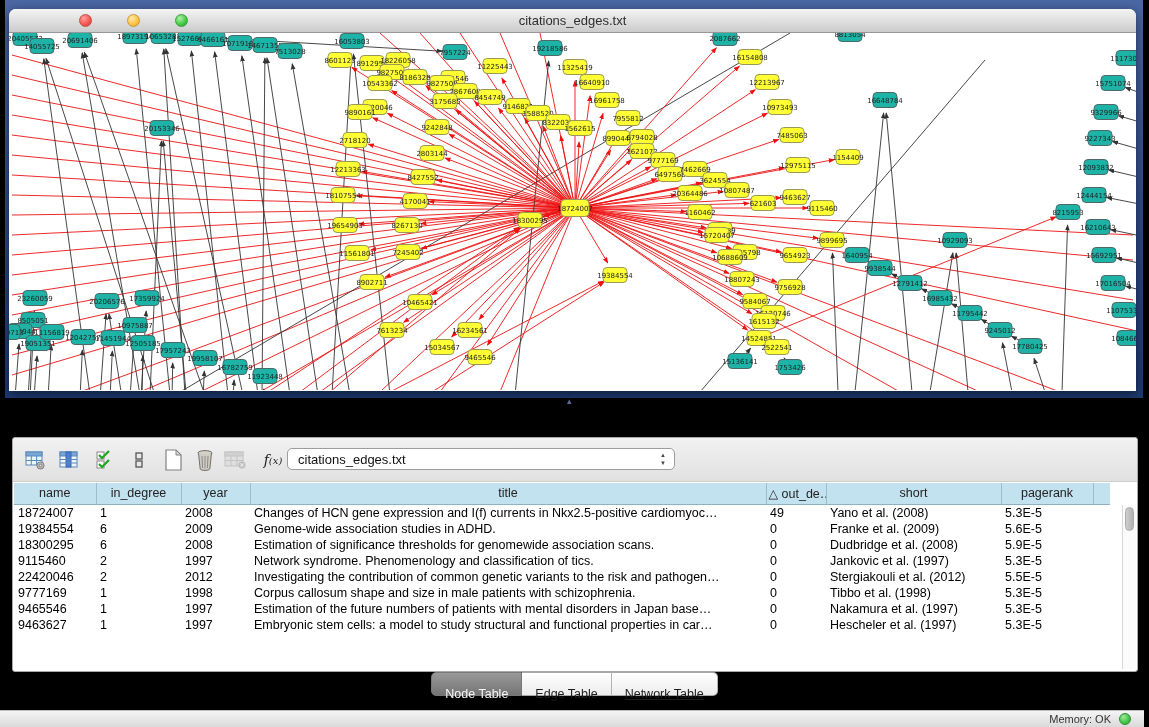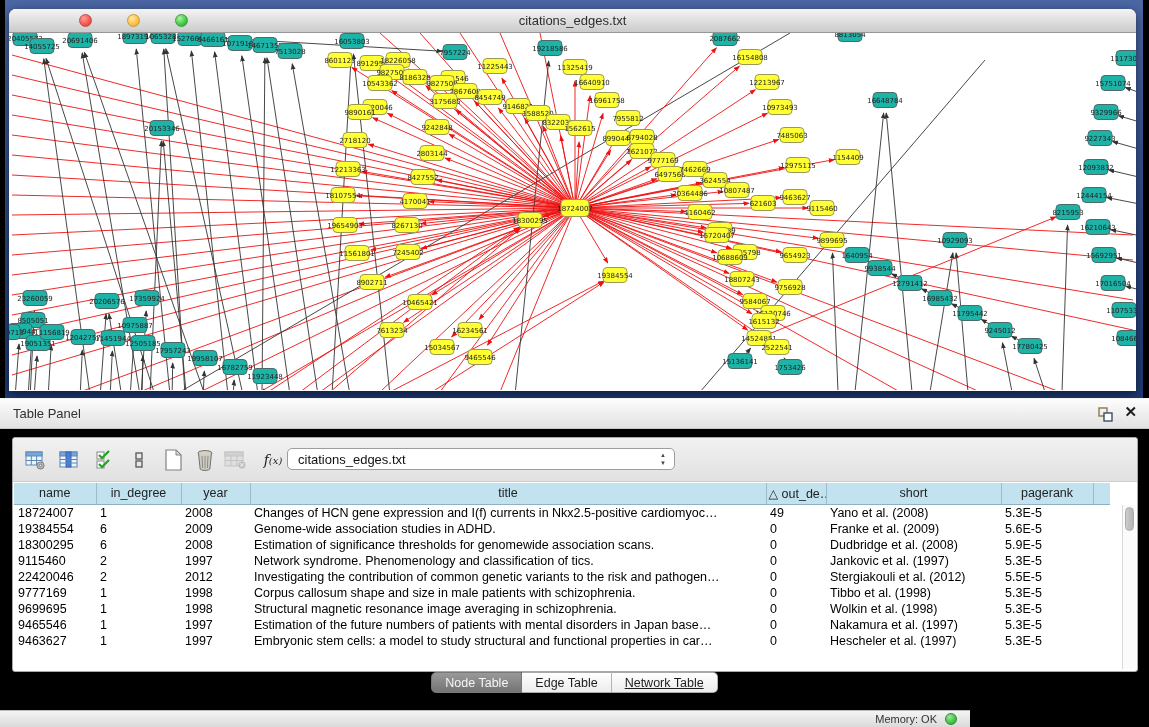--- a/index.html
+++ b/index.html
@@ -44,28 +44,28 @@
   table.tbl{position:absolute;left:1px;top:45px;border-collapse:collapse;table-layout:fixed;width:1096px;font-size:12.5px;}
   table.tbl th{height:21px;background:#c3e2ef;border-right:1px solid #9cbccb;border-bottom:1px solid #8fb1c2;
     font-weight:normal;color:#222;text-align:center;overflow:hidden;white-space:nowrap;padding:0 2px;box-sizing:border-box;}
   table.tbl th:last-child{border-right:none;}
   table.tbl td{height:16px;line-height:16px;padding:0 4px;white-space:nowrap;overflow:hidden;color:#000;box-sizing:border-box;}
   .vscroll{position:absolute;right:1px;top:67px;width:14px;height:164px;background:#fbfbfb;border-left:1px solid #d8d8d8;box-sizing:border-box;}
   .vthumb{position:absolute;left:2px;top:2px;width:9px;height:24px;border-radius:5px;
     background:linear-gradient(90deg,#cdcdcd,#b2b2b2);border:1px solid #ababab;box-sizing:border-box;}
 
   .tabs{position:absolute;left:0;top:274px;width:100%;display:flex;justify-content:center;}
-  .tab{height:21px;line-height:21px;padding:0 13px;font-size:12.5px;color:#1d1d1d;
+  .tab{height:21px;line-height:21px;padding:11px 13px;font-size:12.5px;color:#1d1d1d;
     background:linear-gradient(#ffffff,#ececec);border-top:1px solid #a8a8a8;border-bottom:1px solid #a8a8a8;
     border-right:1px solid #b3b3b3;cursor:pointer;box-sizing:border-box;}
   .tab:first-child{border-left:1px solid #a8a8a8;border-radius:5px 0 0 5px;}
   .tab:last-child{border-radius:0 5px 5px 0;text-decoration:underline;}
   .tab.sel{background:linear-gradient(#999999,#747474);color:#f6f6f6;border-color:#787878;}
 
-  .status-bar{position:absolute;left:0;bottom:0;width:970px;height:17px;
+  .status-bar{position:absolute;left:0;bottom:0;width:1144px;height:17px;
     background:linear-gradient(#f4f4f4,#dadada);border-top:1px solid #bdbdbd;box-sizing:border-box;}
   .mem{position:absolute;right:33px;top:0;font-size:11px;line-height:16px;color:#333;}
   .memdot{position:absolute;right:13px;top:2px;width:12px;height:12px;border-radius:50%;
     background:radial-gradient(circle at 35% 30%,#9fe79a,#40c447 60%,#2f9c36);border:1px solid #2e8c33;box-sizing:border-box;}
 </style>
 </head>
 <body>
 
 <div class="app">
 
@@ -782,30 +782,20 @@
           <g>
             <rect x="765" y="339.5" width="24" height="15" rx="4" fill="#ffff33" stroke="#9a9a56" stroke-width="1"></rect>
             <text x="777" y="349.5" text-anchor="middle" font-family="DejaVu Sans, sans-serif" font-size="7px" fill="#222">2522541</text>
           </g>
         </svg>
     </div>
   </div>
   <div class="split">▴</div>
 
   <div class="table-panel">
-    <div class="panel-header">
-      <span class="panel-title">Table Panel</span>
-      <span class="float-ic">
-        <svg width="15" height="15" viewBox="0 0 15 15">
-          <rect x="1" y="1" width="8" height="8" fill="none" stroke="#8a7a4a" stroke-width="1.4"></rect>
-          <rect x="6" y="6" width="8" height="8" fill="#fff" stroke="#3c4a66" stroke-width="1.4"></rect>
-        </svg>
-      </span>
-      <span class="close-ic">✕</span>
-    </div>
 
     <div class="panel-box">
       <div class="toolbar">
         <span class="tbtn" style="left:8px">
           <svg width="22" height="22" viewBox="0 0 22 22">
             <rect x="2" y="3" width="16" height="13" fill="#eef5fb" stroke="#5b87b8"></rect>
             <rect x="2" y="3" width="16" height="4" fill="#7aa7d6" stroke="#5b87b8"></rect>
             <line x1="7.3" y1="7" x2="7.3" y2="16" stroke="#5b87b8"></line>
               <line x1="12.6" y1="7" x2="12.6" y2="16" stroke="#5b87b8"></line>
             <line x1="2" y1="11.5" x2="18" y2="11.5" stroke="#5b87b8"></line>
@@ -948,30 +938,20 @@
               <td>9777169</td>
               <td>1</td>
               <td>1998</td>
               <td>Corpus callosum shape and size in male patients with schizophrenia.</td>
               <td>0</td>
               <td>Tibbo et al. (1998)</td>
               <td>5.3E-5</td>
               <td></td>
             </tr>
             <tr>
-              <td>9699695</td>
-              <td>1</td>
-              <td>1998</td>
-              <td>Structural magnetic resonance image averaging in schizophrenia.</td>
-              <td>0</td>
-              <td>Wolkin et al. (1998)</td>
-              <td>5.3E-5</td>
-              <td></td>
-            </tr>
-            <tr>
               <td>9465546</td>
               <td>1</td>
               <td>1997</td>
               <td>Estimation of the future numbers of patients with mental disorders in Japan base…</td>
               <td>0</td>
               <td>Nakamura et al. (1997)</td>
               <td>5.3E-5</td>
               <td></td>
             </tr>
             <tr>

